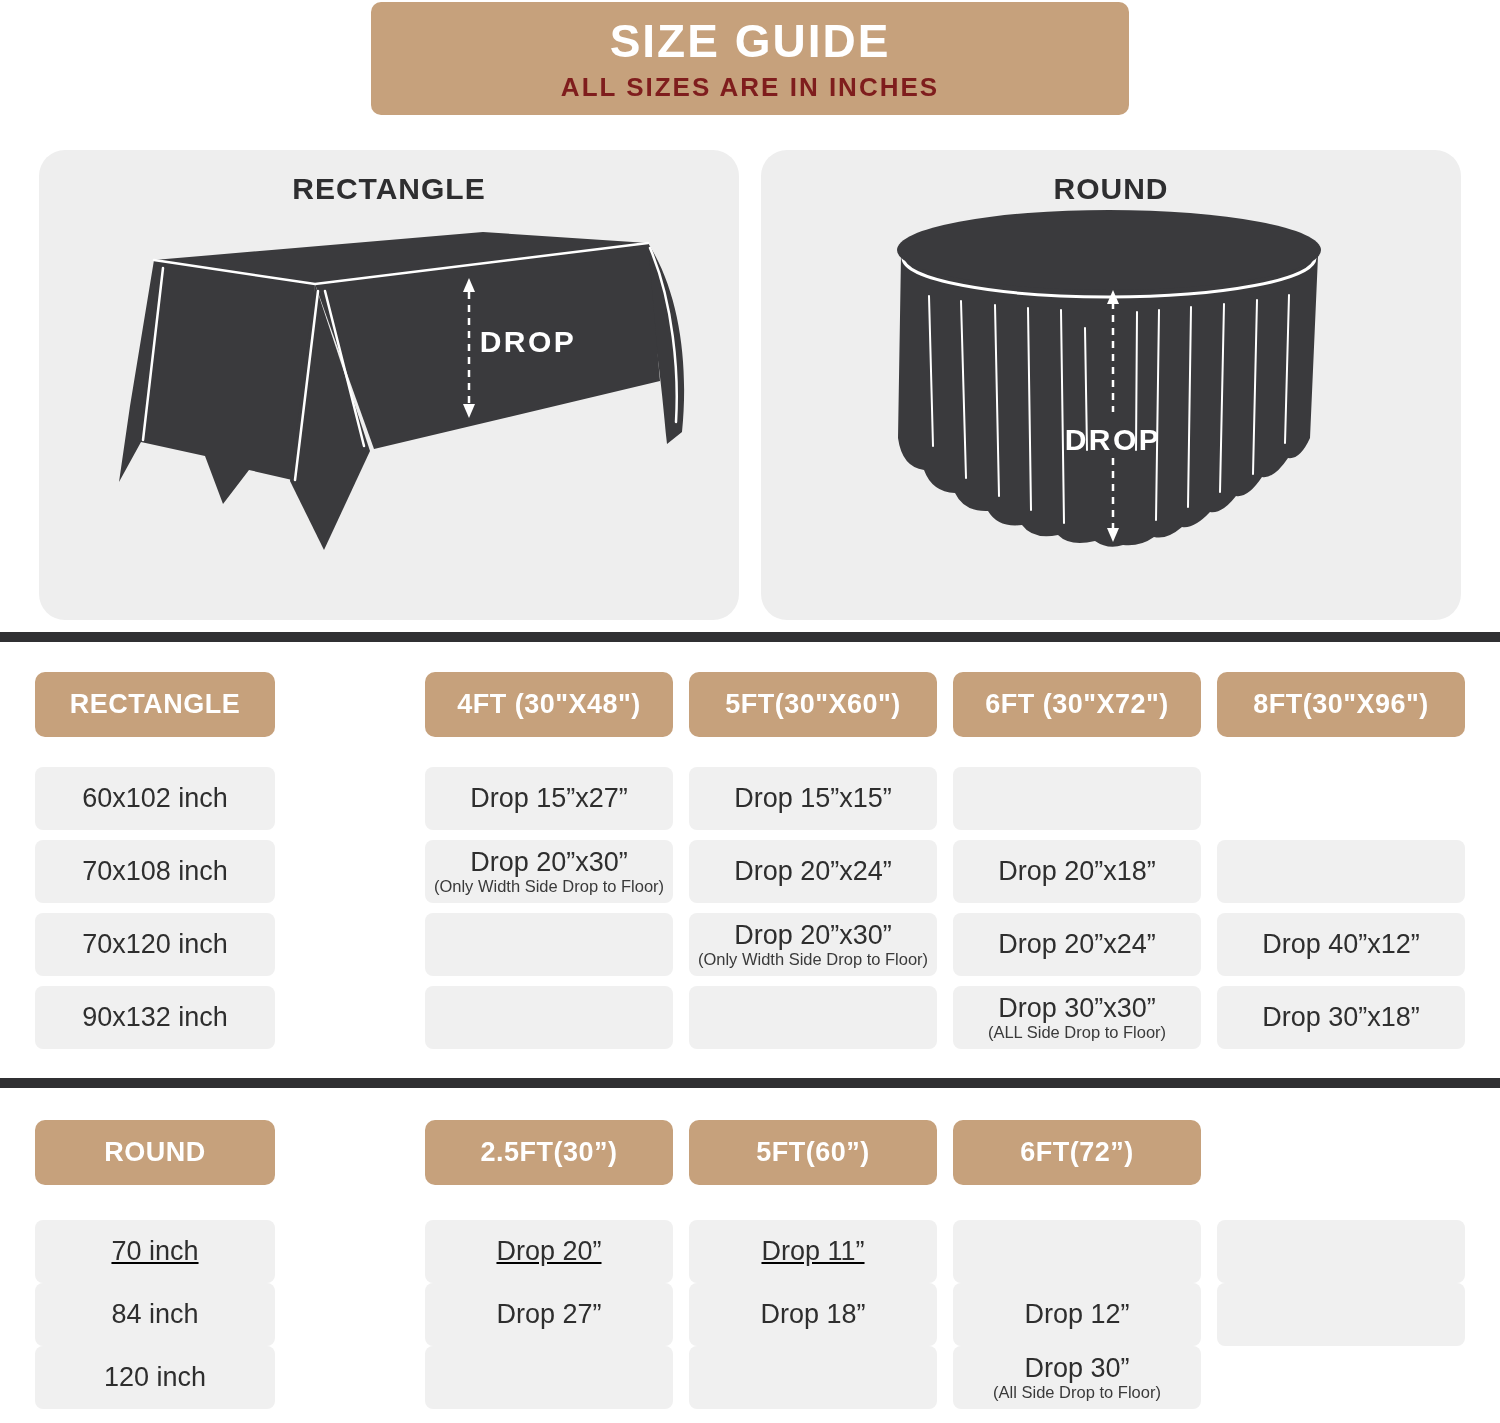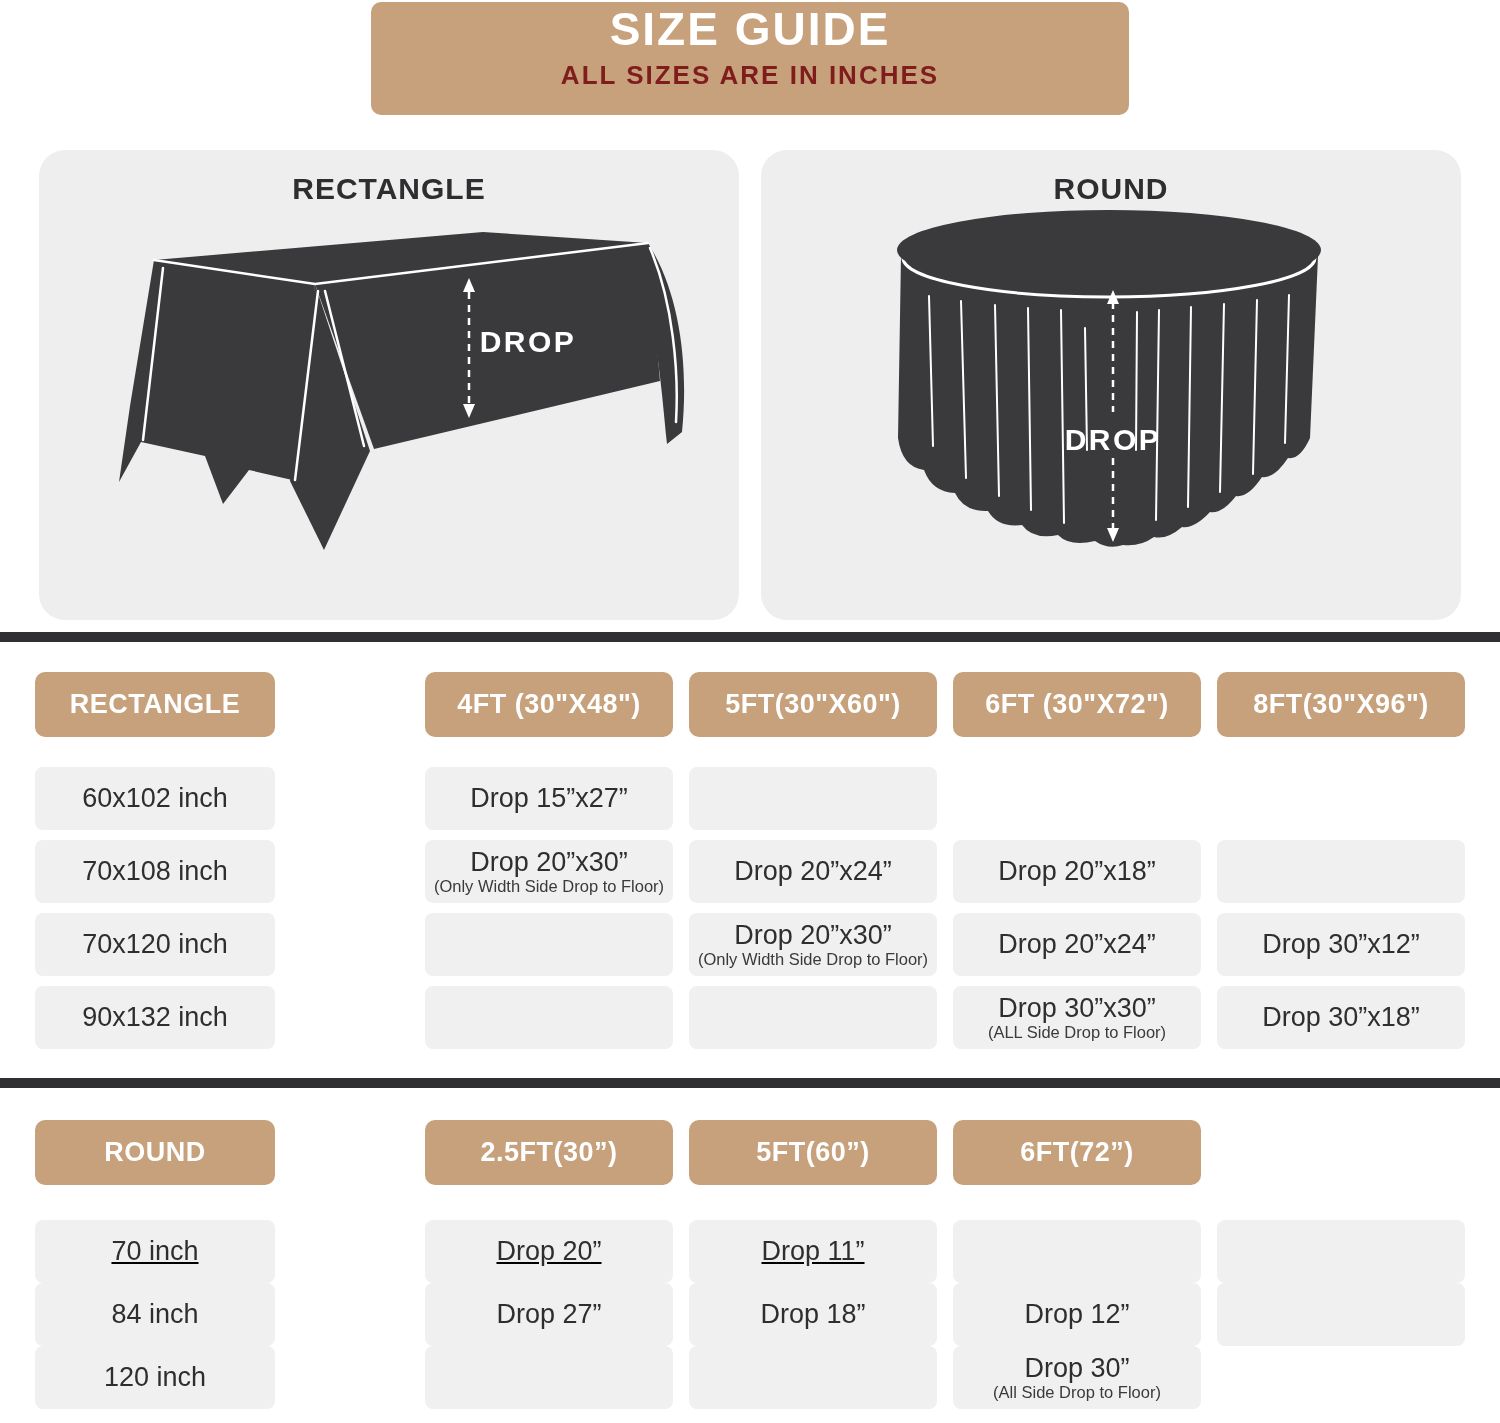--- a/index.html
+++ b/index.html
@@ -4,21 +4,21 @@
 <style>
   html,body{margin:0;padding:0;}
   body{
     width:1500px;height:1423px;background:#ffffff;overflow:hidden;
     font-family:"Liberation Sans", sans-serif;
     -webkit-font-smoothing:antialiased;
   }
   
   .banner{
     width:758px;height:113px;margin:2px auto 0;background:#c6a17c;border-radius:10px;
-    display:flex;flex-direction:column;align-items:center;gap:4px;
+    display:flex;flex-direction:column;align-items:center;justify-content:center;gap:4px;
   }
   .banner-title{color:#fff;font-size:46px;font-weight:bold;letter-spacing:2px;}
   .banner-sub{color:#7f1d1d;font-size:26px;font-weight:bold;letter-spacing:2px;}
   
   .panels{margin-top:35px;display:flex;justify-content:center;gap:22px;}
   .panel{
     width:700px;height:470px;background:#eeeeee;border-radius:26px;position:relative;
   }
   .panel-title{
     position:relative;z-index:2;text-align:center;padding-top:22px;
@@ -148,20 +148,24 @@
 <div class="grid row first">
   <div class="cell">
       <div class="main">60x102 inch</div>
     </div>
   <div class="spacer"></div>
   <div class="cell">
       <div class="main">Drop 15”x27”</div>
       <div class="sub"></div>
     </div>
   <div class="cell">
+      <div class="main">Drop 15”x15”</div>
+      <div class="sub"></div>
+    </div>
+  <div class="cell">
       <div class="main"></div>
     </div>
 </div>
 
 <div class="grid row">
   <div class="cell">
       <div class="main">70x108 inch</div>
     </div>
   <div class="spacer"></div>
   <div class="cell">
@@ -191,21 +195,21 @@
     </div>
   <div class="cell">
       <div class="main">Drop 20”x30”</div>
       <div class="sub">(Only Width Side Drop to Floor)</div>
     </div>
   <div class="cell">
       <div class="main">Drop 20”x24”</div>
       <div class="sub"></div>
     </div>
   <div class="cell">
-      <div class="main">Drop 30”x12”</div>
+      <div class="main">Drop 40”x12”</div>
     </div>
 </div>
 
 <div class="grid row">
   <div class="cell">
       <div class="main">90x132 inch</div>
     </div>
   <div class="spacer"></div>
   <div class="cell">
       <div class="main"></div>

